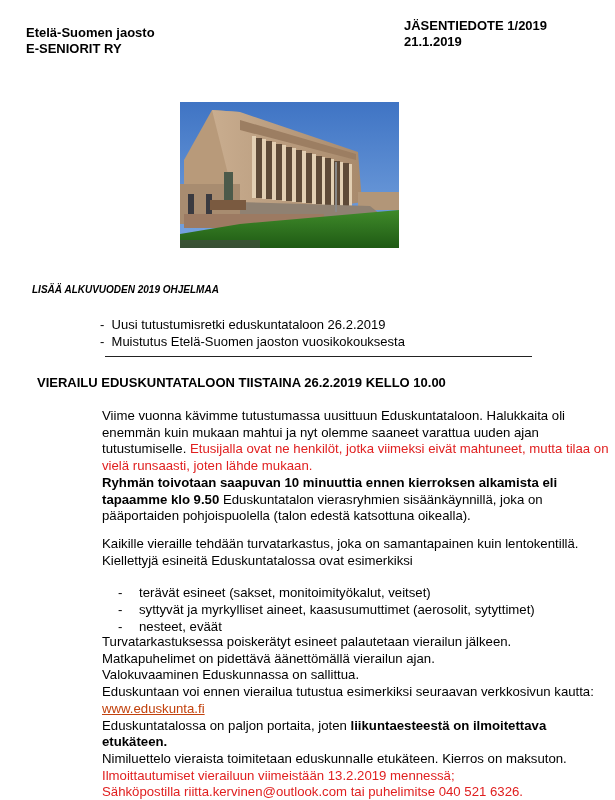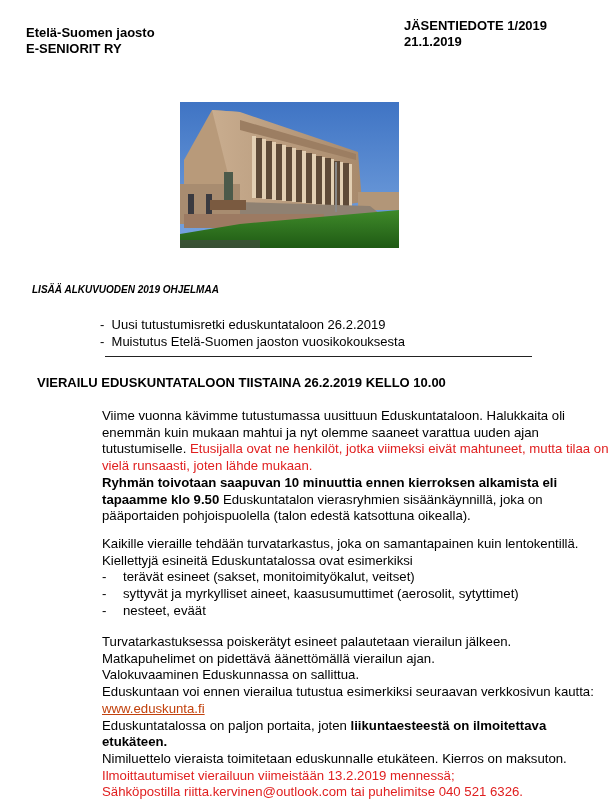--- a/index.html
+++ b/index.html
@@ -20,21 +20,21 @@
   #program-list li::before { content: "-  "; white-space: pre; }
   #rule { left: 105px; top: 356px; width: 427px; height: 0; border-top: 1.5px solid #222; }
   #visit-title { left: 37px; top: 375px; font-size: 13px; font-weight: bold; }
   .body-text { left: 102px; width: 510px; font-size: 13.2px; line-height: 16.7px; }
   #para1 { top: 408px; }
   #para2 { top: 536px; }
   #para3 { top: 634px; }
   .red { color: #e02020; }
   .bold { font-weight: bold; }
   .link { color: #c2410c; text-decoration: underline; }
-  .dash-list { list-style: none; margin: 0; padding: 0; }
+  .dash-list { list-style: none; margin: 16px; padding: 0; }
   .dash-list li { position: relative; padding-left: 21px; }
   .dash-list li::before { content: "-"; position: absolute; left: 0; }
 </style>
 </head>
 <body>
 
 <div class="abs hdr" id="hdr-left">
   <div>Etelä-Suomen jaosto</div>
   <div>E-SENIORIT RY</div>
 </div>

